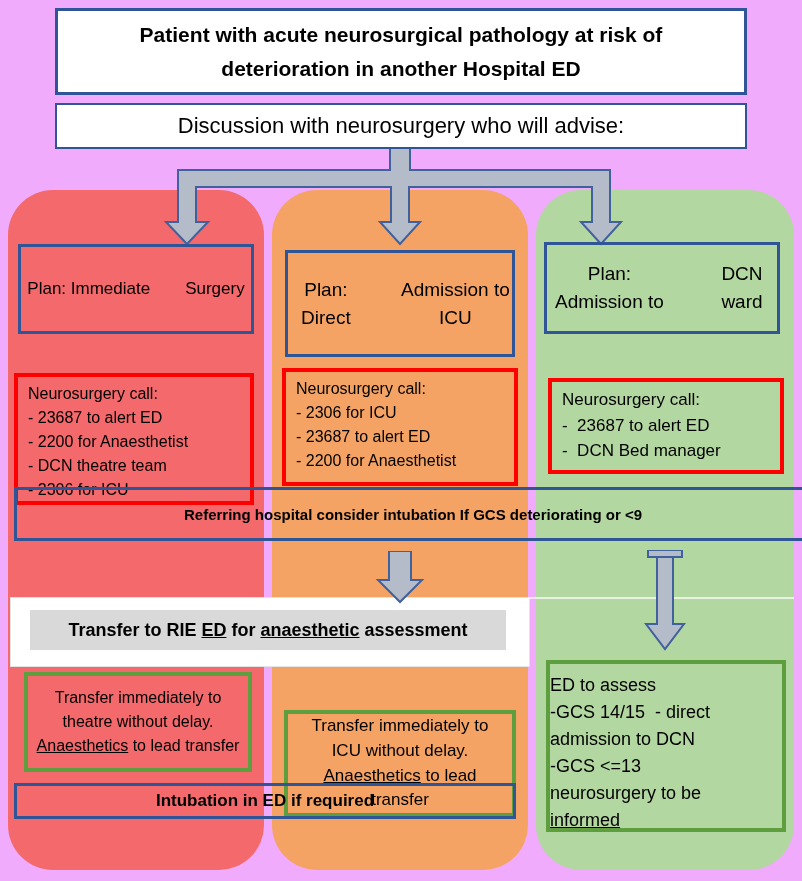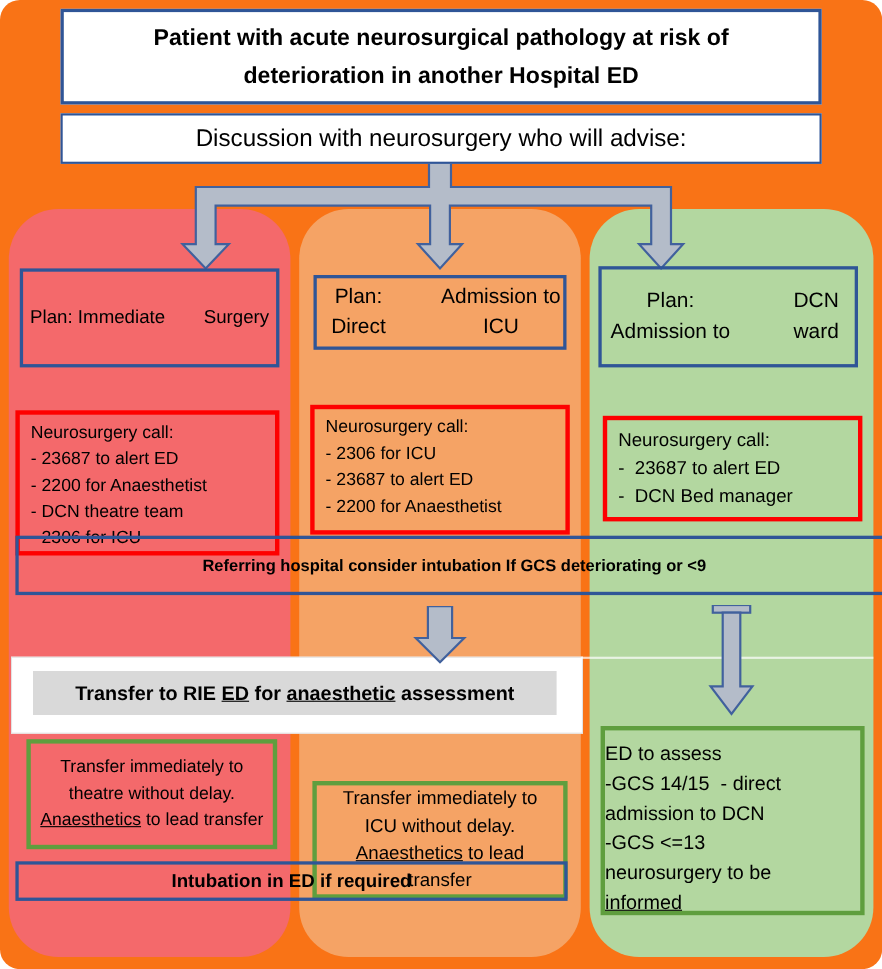--- a/index.html
+++ b/index.html
@@ -2,40 +2,40 @@
 <html style="--red-column: #f4696b; --orange-column: #f5a365; --green-column: #b3d7a0; --blue-border: #2f5597; --red-border: #fe0000; --green-border: #5f9e3e; --gray-box: #d9d9d9; --arrow-fill: #b4bcc9; --arrow-stroke: #41619d;"><head>
 <meta charset="utf-8">
 <style>
   :root{
     --red-column:#f4696b; --orange-column:#f5a365; --green-column:#b3d7a0;
     --blue-border:#2f5597; --red-border:#fe0000; --green-border:#5f9e3e;
     --gray-box:#d9d9d9; --arrow-fill:#b4bcc9; --arrow-stroke:#41619d;
   }
   html,body{margin:0;padding:0;background:#fff;}
   body{font-family:"Liberation Sans",sans-serif;color:#000;}
-  #page{position:relative;width:802px;height:881px;background:#f97316;overflow:hidden;border-radius:18px;}
+  #page{position:relative;width:802px;height:881px;background:#f0abfc;overflow:hidden;}
   #page *{box-sizing:border-box;}
   .box{position:absolute;}
   .title-box{left:55px;top:8px;width:692px;height:87px;border:3px solid var(--blue-border);
     display:flex;align-items:center;justify-content:center;text-align:center;
     font-weight:bold;font-size:21px;line-height:1.6;padding:0 28px;background:#fff;z-index:3;}
   .discussion-box{left:55px;top:103px;width:692px;height:46px;border:2px solid var(--blue-border);
     display:flex;align-items:center;justify-content:center;font-size:22px;background:#fff;z-index:3;}
   .column{position:absolute;top:190px;height:680px;border-radius:45px;z-index:0;}
   .col-red{left:8px;width:256px;background:var(--red-column);}
   .col-orange{left:272px;width:256px;background:var(--orange-column);}
   .col-green{left:536px;width:258px;background:var(--green-column);}
   .top-arrows{position:absolute;left:0;top:148px;z-index:2;}
   .mid-arrow{position:absolute;left:372px;top:551px;z-index:2;}
   .right-arrow{position:absolute;left:636px;top:550px;z-index:2;}
   .arrow-shape{fill:var(--arrow-fill);stroke:var(--arrow-stroke);stroke-width:2;}
   .plan-box{border:3px solid var(--blue-border);display:flex;flex-direction:row;align-items:center;
     justify-content:center;text-align:center;z-index:3;line-height:1.45;gap:35px;}
   .plan-left{left:18px;top:244px;width:236px;height:90px;font-size:17px;}
-  .plan-mid{left:285px;top:250px;width:230px;height:68px;font-size:19px;}
+  .plan-mid{left:285px;top:250px;width:230px;height:107px;font-size:19px;}
   .plan-right{left:544px;top:242px;width:236px;height:92px;font-size:19px;}
   .call-box{border:4px solid var(--red-border);font-size:16px;line-height:1.5;padding:5px 10px;z-index:3;margin-top:28px;}
   .call-left{left:14px;top:345px;width:240px;height:132px;}
   .call-mid{left:282px;top:340px;width:236px;height:118px;}
   .call-right{left:548px;top:350px;width:236px;height:96px;font-size:17px;}
   .referring-box{left:14px;top:487px;width:798px;height:54px;border:3px solid var(--blue-border);
     display:flex;align-items:center;justify-content:center;font-weight:bold;font-size:15px;z-index:3;}
   .white-strip{position:absolute;left:10px;top:597px;width:520px;height:70px;background:#fff;
     border:1px solid #e3e3e3;z-index:1;}
   .strip-line-right{position:absolute;left:528px;top:597px;width:266px;height:2px;

